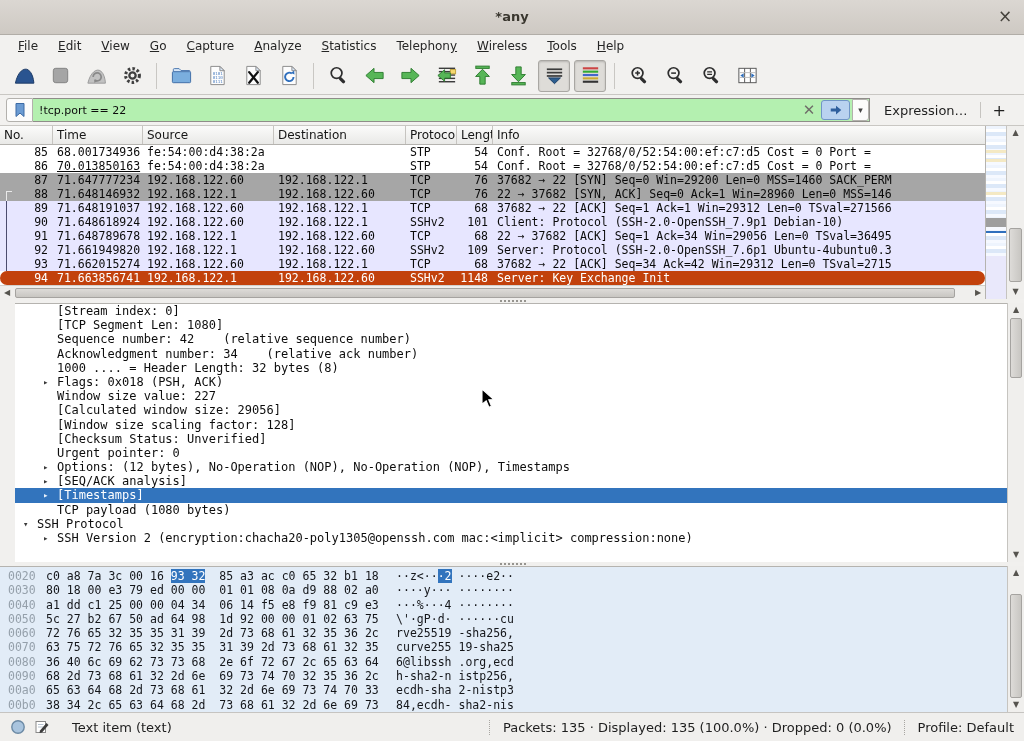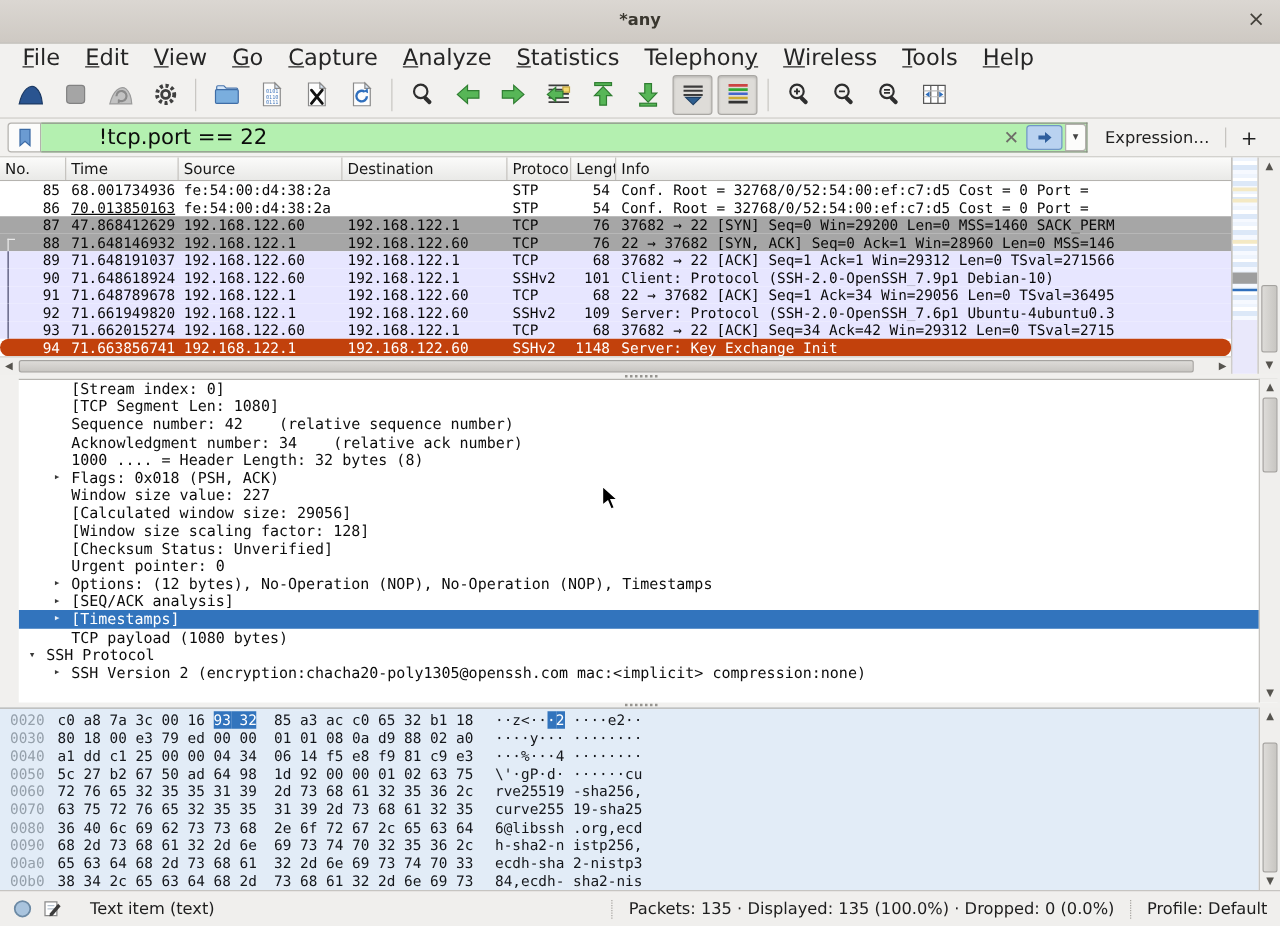--- a/index.html
+++ b/index.html
@@ -5,34 +5,34 @@
   html,body{margin:0;padding:0;background:#555;}
   .window{position:relative;width:1024px;height:741px;background:#f1f0ee;font-family:"DejaVu Sans",sans-serif;overflow:hidden;}
 
   
   .titlebar{position:absolute;left:0;top:0;right:0;height:34px;background:linear-gradient(#dbd7d2,#cec9c3);border-bottom:1px solid #b1ada7;}
   .title{position:absolute;left:0;right:0;top:9px;text-align:center;font-weight:bold;font-size:13px;color:#3a372f;}
   .close-btn{position:absolute;right:10px;top:7px;width:18px;height:18px;font-size:17px;color:#45423c;text-align:center;line-height:18px;}
 
   
   .menubar{position:absolute;left:0;top:35px;right:0;height:22px;background:#f2f1ef;display:flex;align-items:center;padding-left:8px;}
-  .menu-item{font-size:18px;color:#262626;padding:12px 10px;white-space:nowrap;}
+  .menu-item{font-size:12px;color:#262626;padding:12px 10px;white-space:nowrap;}
 
   
   .toolbar{position:absolute;left:0;top:57px;right:0;height:37px;background:#f2f1ef;border-bottom:1px solid #c9c7c3;display:flex;align-items:center;padding-left:6px;}
   .tbtn{width:30px;height:30px;display:flex;align-items:center;justify-content:center;margin:0 2px;border:1px solid transparent;border-radius:3px;flex-shrink:0;}
   .tbtn svg{width:23px;height:23px;}
   .tbtn.pressed{background:#dedcd8;border:1px solid #a9a7a3;box-shadow:inset 0 1px 2px rgba(0,0,0,.18);}
   .tsep{width:1px;height:26px;background:#c9c7c3;margin:0 6px;flex-shrink:0;}
 
   
   .filterbar{position:absolute;left:0;top:95px;right:0;height:30px;background:#f2f1ef;border-bottom:1px solid #c9c7c3;display:flex;align-items:center;padding:0 6px;}
   .bookmark-btn{width:25px;height:22px;background:#fcfcfb;border:1px solid #b3b1ad;border-radius:3px 0 0 3px;display:flex;align-items:center;justify-content:center;flex-shrink:0;}
   .filter-wrap{flex:1;height:22px;background:#b4f0b0;border:1px solid #8f8d89;border-left:none;display:flex;align-items:center;}
-  .filter-input{flex:1;background:transparent;border:none;outline:none;font-size:17px;color:#0c0c0c;padding-left:6px;font-family:"DejaVu Sans",sans-serif;margin-left:40px;}
+  .filter-input{flex:1;background:transparent;border:none;outline:none;font-size:11px;color:#0c0c0c;padding-left:6px;font-family:"DejaVu Sans",sans-serif;}
   .clear-btn{width:20px;font-size:15px;font-weight:bold;color:#6f6d69;text-align:center;flex-shrink:0;}
   .apply-btn{width:27px;height:18px;background:#b9d2f0;border:1px solid #7096c6;border-radius:3px;display:flex;align-items:center;justify-content:center;margin:0 2px;flex-shrink:0;}
   .caret-btn{width:15px;height:20px;background:#fcfcfb;border:1px solid #b3b1ad;border-radius:0 3px 3px 0;font-size:9px;color:#444;display:flex;align-items:center;justify-content:center;flex-shrink:0;}
   .expression-label{font-size:13px;color:#1f1f1f;padding:0 12px 0 14px;white-space:nowrap;}
   .fvline{width:1px;height:16px;background:#c6c4c0;}
   .plus-label{font-size:16px;color:#1f1f1f;padding:0 12px;}
 
   
   .pl-header{position:absolute;left:0;top:126px;width:985px;height:19px;background:linear-gradient(#fbfbfa,#e9e9e7);border-bottom:1px solid #b5b3af;display:flex;box-sizing:border-box;}
   .pl-h-cell{font-size:12px;color:#161616;padding:2px 0 0 4px;border-right:1px solid #c6c4c0;overflow:hidden;white-space:nowrap;box-sizing:border-box;flex-shrink:0;}
@@ -310,21 +310,21 @@
         <div class="pl-cell num" style="width: 53px;">86</div>
         <div class="pl-cell" style="width: 90px; text-decoration: underline;">70.013850163</div>
         <div class="pl-cell" style="width: 131px;">fe:54:00:d4:38:2a</div>
         <div class="pl-cell" style="width: 132px;"></div>
         <div class="pl-cell" style="width: 51px;">STP</div>
         <div class="pl-cell num" style="width: 36px;">54</div>
         <div class="pl-cell info">Conf. Root = 32768/0/52:54:00:ef:c7:d5  Cost = 0  Port =</div>
       </div>
       <div class="pl-row c-gray">
         <div class="pl-cell num" style="width: 53px;">87</div>
-        <div class="pl-cell" style="width: 90px;">47.868412629</div>
+        <div class="pl-cell" style="width: 90px;">71.647777234</div>
         <div class="pl-cell" style="width: 131px;">192.168.122.60</div>
         <div class="pl-cell" style="width: 132px;">192.168.122.1</div>
         <div class="pl-cell" style="width: 51px;">TCP</div>
         <div class="pl-cell num" style="width: 36px;">76</div>
         <div class="pl-cell info">37682 → 22 [SYN] Seq=0 Win=29200 Len=0 MSS=1460 SACK_PERM</div>
       </div>
       <div class="pl-row c-gray">
         <span class="conv start"></span>
         <div class="pl-cell num" style="width: 53px;">88</div>
         <div class="pl-cell" style="width: 90px;">71.648146932</div>

